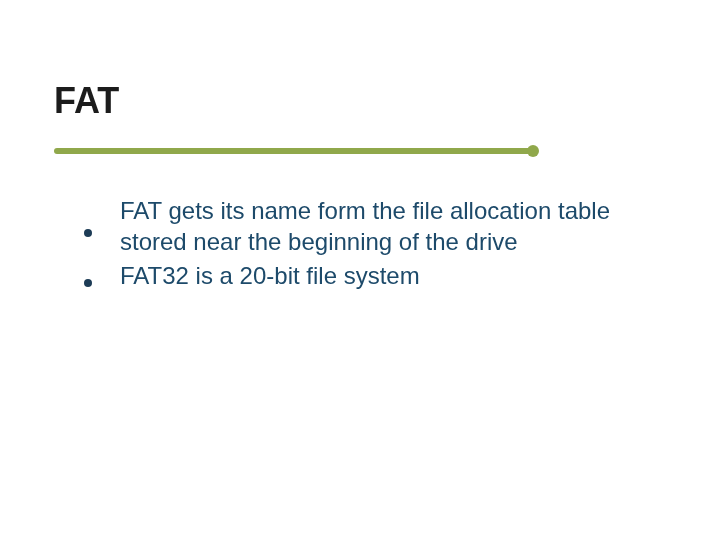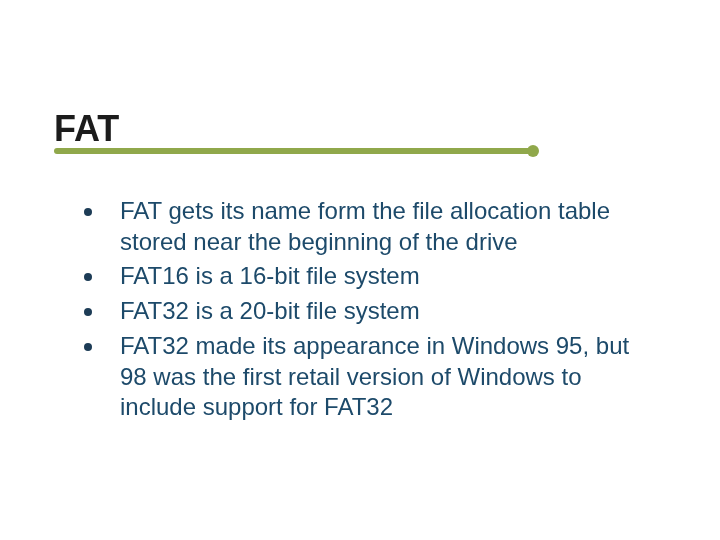--- a/index.html
+++ b/index.html
@@ -13,21 +13,21 @@
   }
   .slide {
     position: relative;
     width: 720px;
     height: 540px;
     box-sizing: border-box;
   }
   .title {
     position: absolute;
     left: 54px;
-    top: 108px;
+    top: 80px;
     font-size: 36px;
     font-weight: bold;
     color: #1c1c1c;
     letter-spacing: 0px;
   }
   .underline-wrap {
     position: absolute;
     left: 54px;
     top: 148px;
     width: 482px;
@@ -51,21 +51,21 @@
     background: #90a84b;
   }
   .body {
     position: absolute;
     left: 84px;
     top: 196px;
     width: 570px;
   }
   .item {
     display: flex;
-    align-items: flex-start;
+    align-items: center;
     margin: 0 0 4px 0;
   }
   .bullet {
     width: 8px;
     height: 8px;
     border-radius: 50%;
     background: #1d3c56;
     margin-top: 12px;
     margin-right: 28px;
     flex: 0 0 auto;
@@ -88,30 +88,22 @@
     <div class="underline"></div>
   </div>
 
   <div class="body">
 
     <div class="item">
       <div class="bullet"></div>
       <div class="txt">FAT gets its name form the file allocation table stored near the beginning of the drive</div>
     </div>
 
-    <div class="item">
-      <div class="bullet"></div>
-      <div class="txt">FAT16 is a 16-bit file system</div>
-    </div>
 
     <div class="item">
       <div class="bullet"></div>
       <div class="txt">FAT32 is a 20-bit file system</div>
     </div>
 
-    <div class="item">
-      <div class="bullet"></div>
-      <div class="txt">FAT32 made its appearance in Windows 95, but 98 was the first retail version of Windows to include support for FAT32</div>
-    </div>
 
   </div>
 
 </div>
 
 </body></html>

